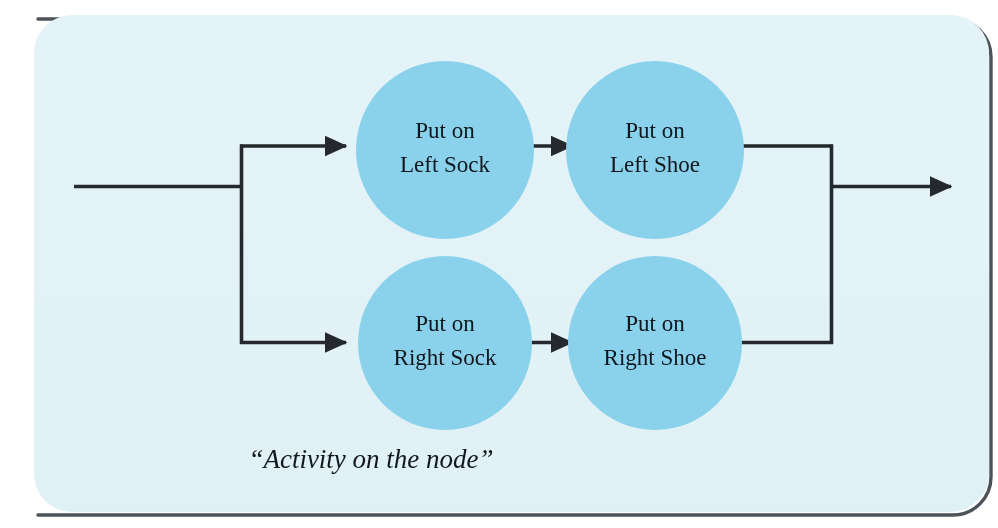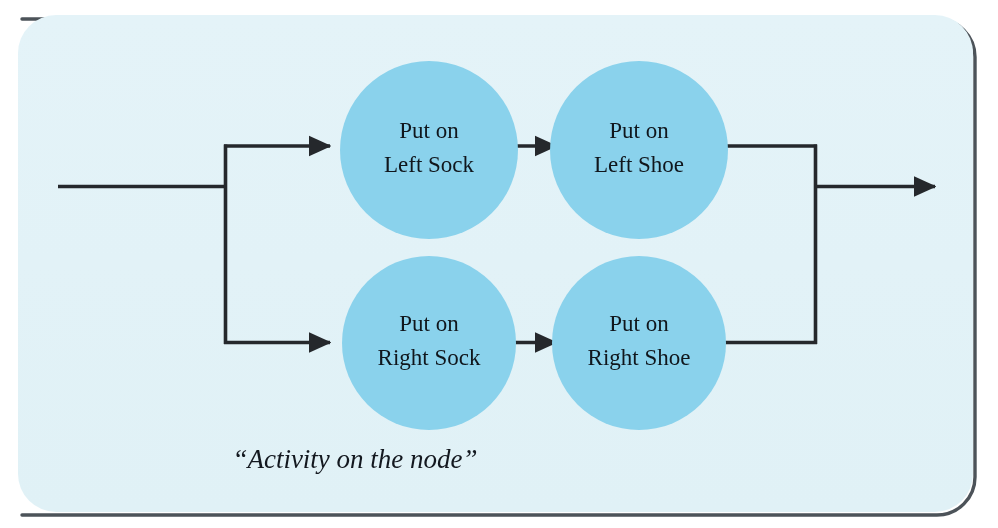--- a/index.html
+++ b/index.html
@@ -12,20 +12,21 @@
     width: 998px;
     height: 528px;
     font-family: "Liberation Serif", "DejaVu Serif", serif;
     overflow: hidden;
   }
   #stage {
     position: relative;
     width: 822px;
     height: 528px;
     background: #ffffff;
+    margin-left: 16px;
   }
   #diagram-svg {
     position: absolute;
     left: 0;
     top: 0;
     width: 998px;
     height: 528px;
     display: block;
   }
   .node-label {

